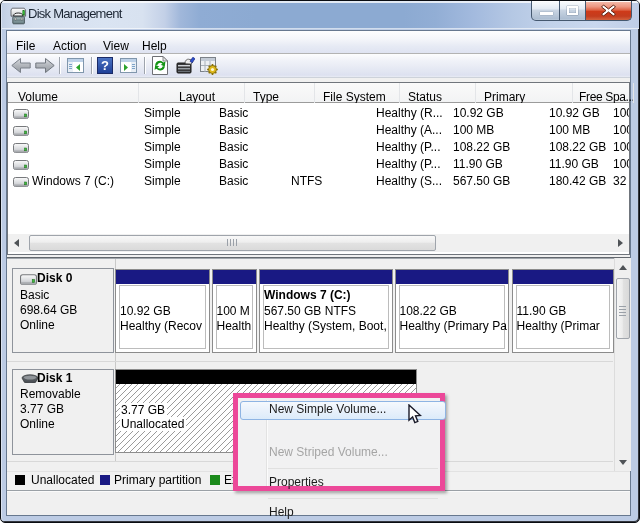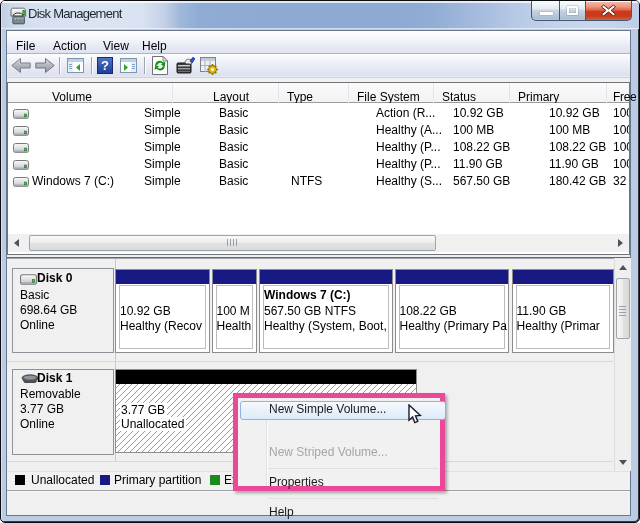--- a/index.html
+++ b/index.html
@@ -30,21 +30,21 @@
   background:linear-gradient(180deg,#fefefe 0%,#f5f6fa 35%,#e6eaf4 70%,#dfe3f1 100%);border-bottom:1px solid #b3b3b3;}
 #menubar span{position:absolute;top:7.5px;font-size:12px;color:#000;}
 
 #toolbar{position:absolute;left:0;top:23px;width:623px;height:24px;
   background:linear-gradient(180deg,#fdfdfe 0%,#f0f2f8 30%,#e2e6f2 75%,#dde1f0 92%,#e8ebf4 100%);border-bottom:1px solid #cdd2da;}
 .tsep{position:absolute;top:3px;width:1px;height:17px;background:#9ea4ad;box-shadow:1px 0 0 #fff;}
 
 #listview{position:absolute;left:0;top:51px;width:623px;height:173px;
   border:1px solid #70757c;background:#fff;}
 #lvheader{position:absolute;left:0;top:0;width:621px;height:20px;
-  background:linear-gradient(180deg,#fafafa,#f2f3f4);border-bottom:1px solid #9b9b9b;display:flex;padding-left:34px;}
+  background:linear-gradient(180deg,#fafafa,#f2f3f4);border-bottom:1px solid #9b9b9b;display:flex;}
 #lvheader div{height:20px;border-right:1px solid #e3e5e8;font-size:12px;color:#000;
   padding:6.5px 0 0 8px;white-space:nowrap;overflow:hidden;flex-shrink:0;}
 .lvrow{position:absolute;left:0;height:17px;width:621px;font-size:12px;white-space:nowrap;overflow:hidden;}
 .lvrow span{position:absolute;top:2px;}
 .vico{position:absolute;left:5px;}
 
 #hscroll{position:absolute;left:0;top:151px;width:621px;height:18px;background:#f0f0f0;}
 .sbtn{position:absolute;background:transparent;border:none;}
 .sthumb{background:linear-gradient(180deg,#f8f8f8,#eeeeee 45%,#e2e2e2 50%,#dadada);border:1px solid #9fa4ab;border-radius:2px;}
 .arr{position:absolute;width:0;height:0;}
@@ -238,21 +238,21 @@
           <linearGradient id="ghd" x1="0" y1="0" x2="0" y2="1">
             <stop offset="0" stop-color="#fbfbfb"></stop>
               <stop offset=".6" stop-color="#d8dadd"></stop>
               <stop offset="1" stop-color="#b9bcc0"></stop>
           </linearGradient>
         </defs>
       </svg>
       <div class="lvrow" style="top:21px;">
           <span style="left:136px;">Simple</span>
           <span style="left:211px;">Basic</span>
-          <span style="left:368px;">Action (R...</span>
+          <span style="left:368px;">Healthy (R...</span>
           <span style="left:445px;">10.92 GB</span>
           <span style="left:541px;">10.92 GB</span>
           <span style="left:605px;">100 %</span>
         </div>
       <div class="lvrow" style="top:38px;">
           <span style="left:136px;">Simple</span>
           <span style="left:211px;">Basic</span>
           <span style="left:368px;">Healthy (A...</span>
           <span style="left:445px;">100 MB</span>
           <span style="left:541px;">100 MB</span>

